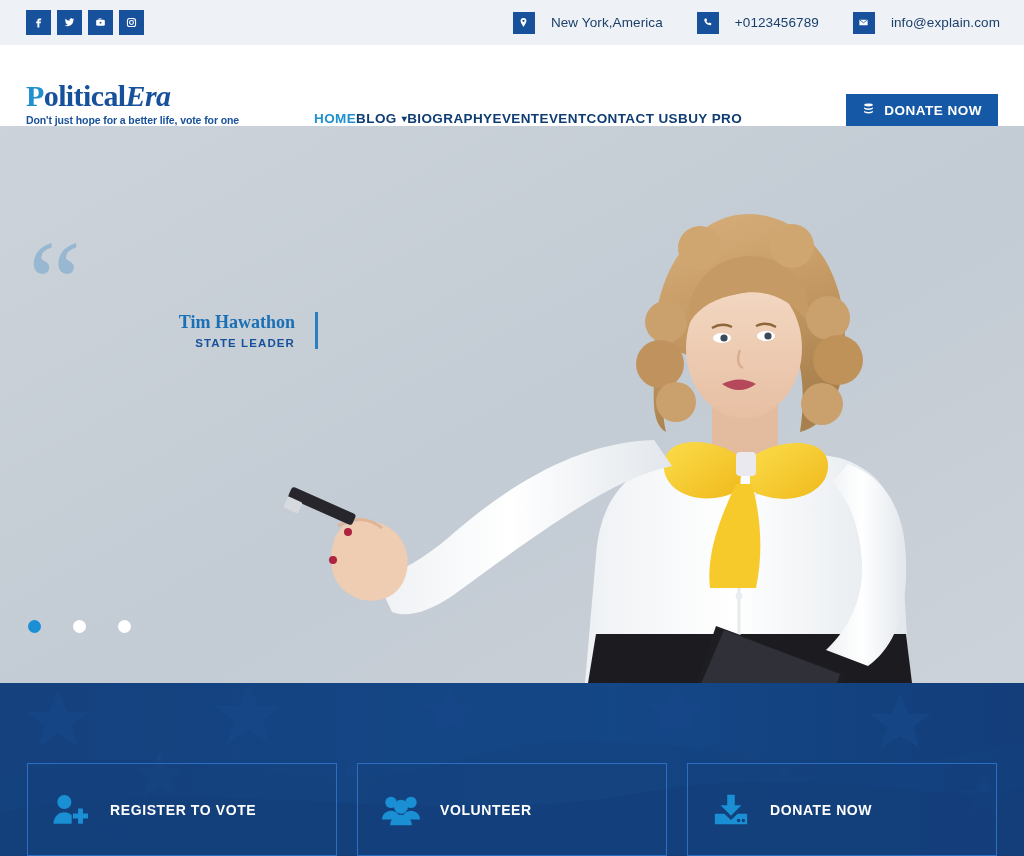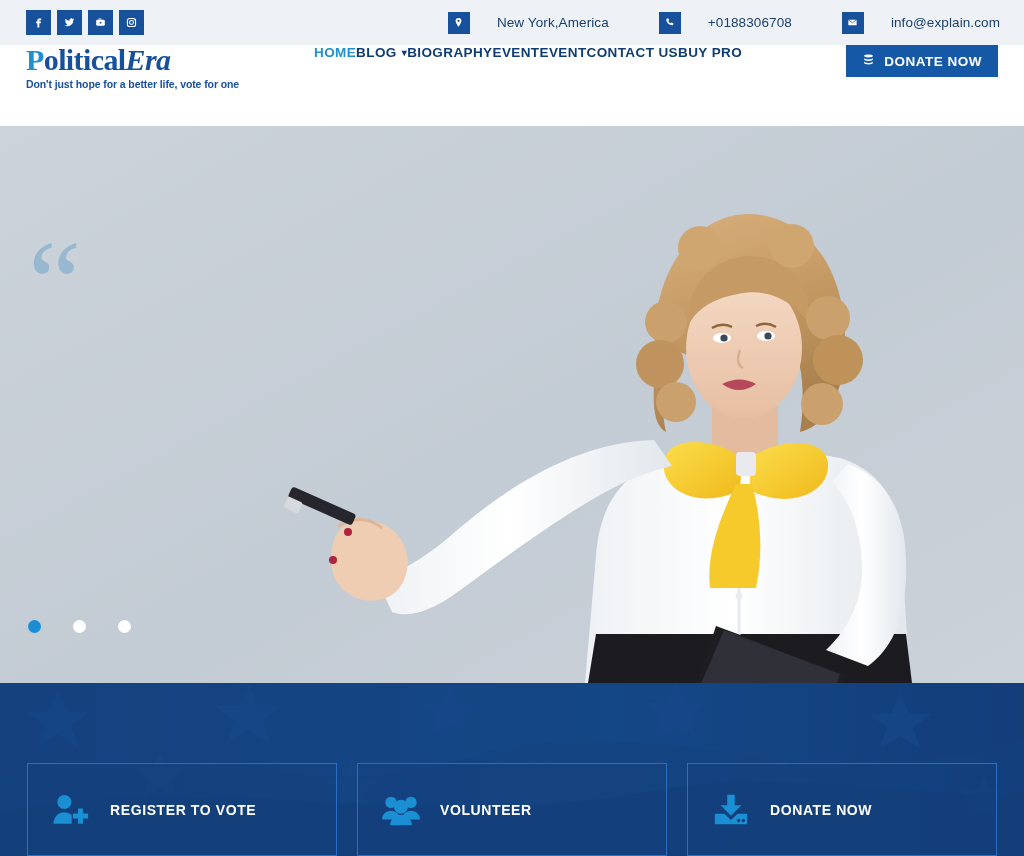--- a/index.html
+++ b/index.html
@@ -20,31 +20,31 @@
   .social-wrap { display: flex; gap: 6px; margin-left: 26px; }
   .social-btn {
     width: 25px; height: 25px; background: #17509b; color: #ffffff;
     display: flex; align-items: center; justify-content: center;
     font-size: 12px; line-height: 1; cursor: pointer;
   }
   .social-btn svg { display: block; }
   .contact-wrap {
     display: flex; align-items: center; margin-left: auto; margin-right: 24px; gap: 34px;
   }
-  .contact-item { display: flex; align-items: center; gap: 27px; cursor: pointer; margin-left: 16px; }
+  .contact-item { display: flex; align-items: center; gap: 16px; cursor: pointer; }
   .contact-ico {
     width: 22px; height: 22px; background: #17509b; color: #fff;
     display: flex; align-items: center; justify-content: center;
   }
   .contact-txt { font-size: 13.5px; color: #1b3f6b; letter-spacing: .1px; }
 
   
   .header {
     position: absolute; top: 45px; left: 0; width: 1024px; height: 81px;
-    background: #ffffff; display: flex; align-items: flex-start;
+    background: #ffffff; display: flex; align-items: flex-end;
   }
   .logo-block { margin-left: 26px; width: 230px; }
   .logo-main {
     font-family: "Liberation Serif", serif;
     font-size: 30px; font-weight: bold; line-height: 1.0; letter-spacing: -0.6px;
     color: #17509b; white-space: nowrap;
   }
   .logo-main .lt { color: #2090d0; }
   .logo-main .era { font-style: italic; color: #17509b; font-size: 30px; }
   .logo-tag {
@@ -161,21 +161,21 @@
             </svg>
         </span>
         <span class="contact-txt">New York,America</span>
       </div>
       <div class="contact-item">
         <span class="contact-ico">
           <svg width="11" height="11" viewBox="0 0 24 24" fill="#fff">
               <path d="M6.6 3h3.1l1.6 4-2 1.5a12 12 0 0 0 5.4 5.4l1.5-2 4 1.6v3.1c0 1-.8 1.7-1.8 1.6C10.9 17.6 6 12.7 5 7.1 4.9 5.9 5.6 3 6.6 3z"></path>
             </svg>
         </span>
-        <span class="contact-txt">+0188306708</span>
+        <span class="contact-txt">+0123456789</span>
       </div>
       <div class="contact-item">
         <span class="contact-ico">
           <svg width="11" height="11" viewBox="0 0 24 24" fill="#fff">
               <path d="M3 6h18v12H3z"></path>
               <path d="M3 6l9 6.6L21 6" stroke="#17509b" stroke-width="1.7" fill="none"></path>
             </svg>
         </span>
         <span class="contact-txt">info@explain.com</span>
       </div>
@@ -316,20 +316,24 @@
 
       <path d="M688 582 L716 500 L846 548 L826 614 Z" fill="#1d1d22"></path>
       <path d="M700 560 L724 504 L840 548 L824 596 Z" fill="#303039"></path>
 
       <path d="M672 578 C688 562 718 560 738 572 C758 584 760 606 744 618 C724 632 688 626 674 610 C664 598 664 586 672 578 Z" fill="#efcdb3"></path>
       <circle cx="684" cy="582" r="4" fill="#ad2340"></circle>
     </svg>
 
     <div class="hero-text">
       <div class="quote-mark">“</div>
+      <div class="hero-author">
+        <div class="author-name">Tim Hawathon</div>
+        <div class="author-role">STATE LEADER</div>
+      </div>
     </div>
 
     <div class="dots">
       <span class="dot active"></span>
       <span class="dot"></span>
       <span class="dot"></span>
     </div>
   </div>
 
   <div class="cta">

